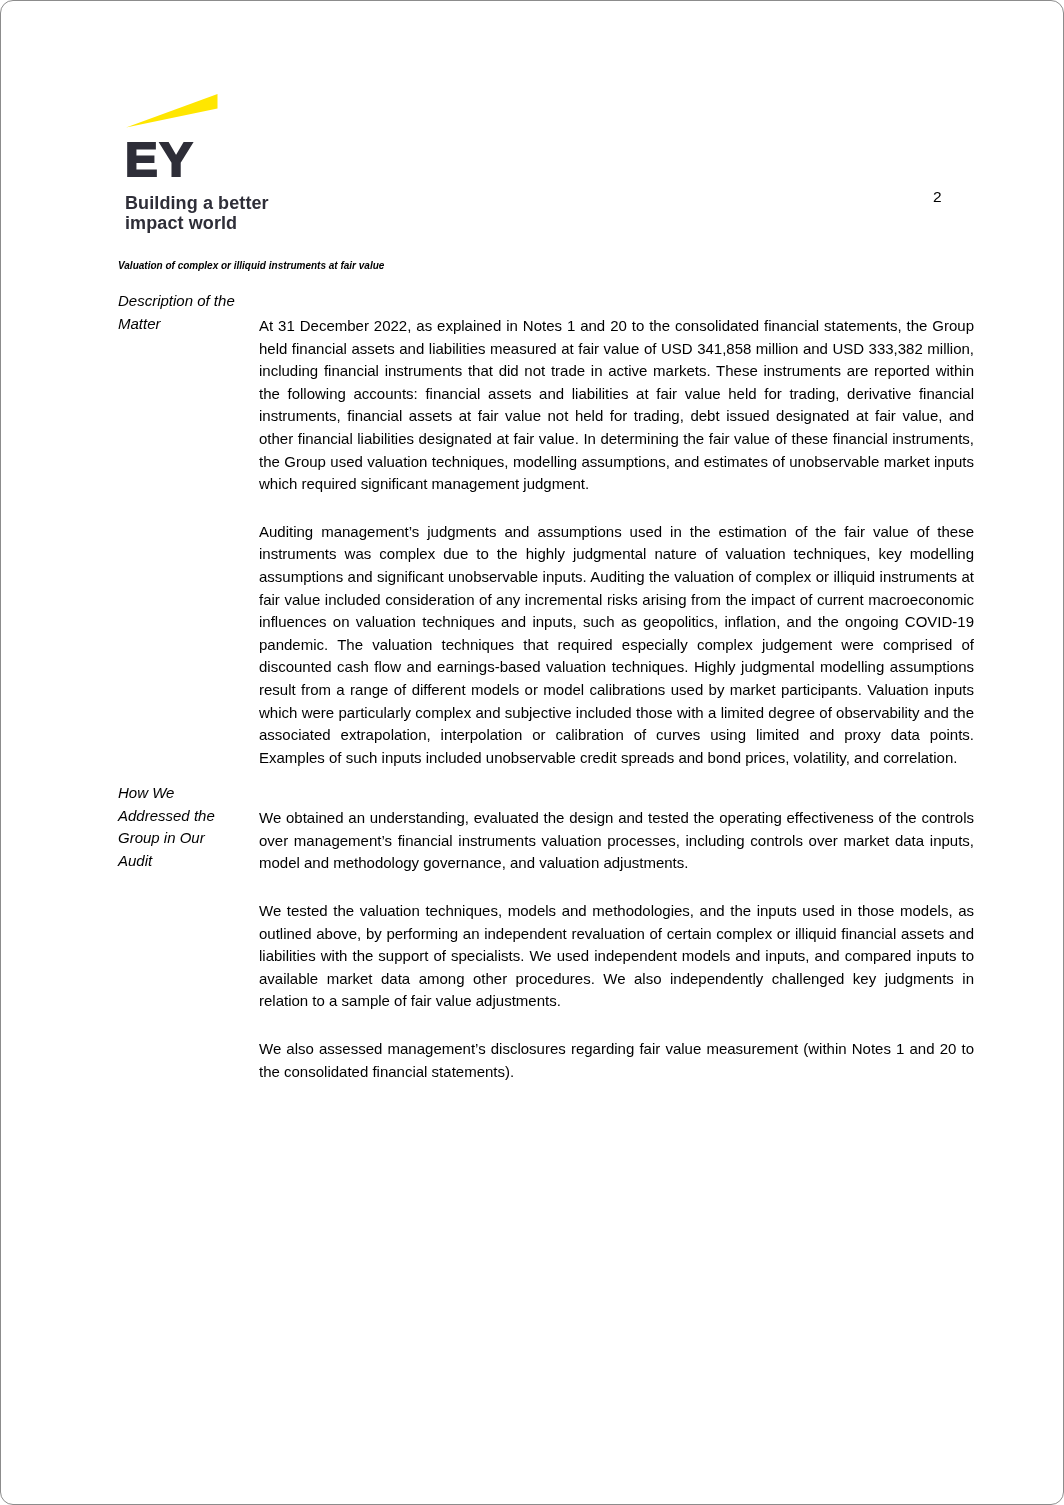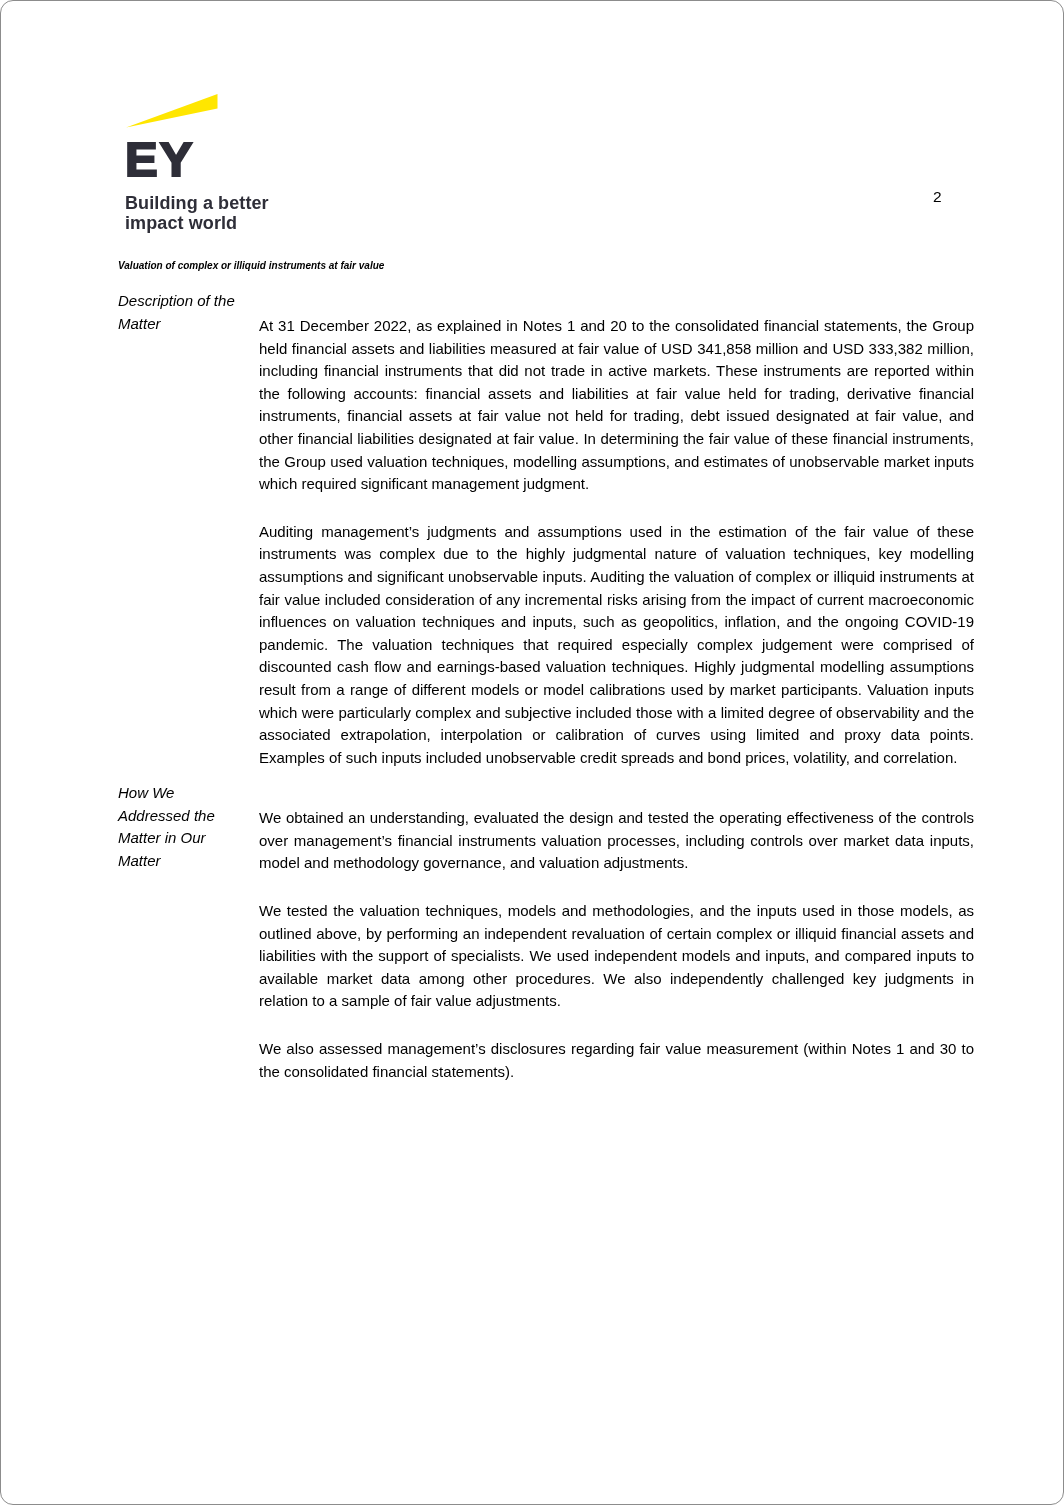--- a/index.html
+++ b/index.html
@@ -125,23 +125,23 @@
         <span class="label">Description of the Matter</span>
       </div>
       <div class="body-col">
         <p>At 31 December 2022, as explained in Notes 1 and 20 to the consolidated financial statements, the Group held financial assets and liabilities measured at fair value of USD 341,858 million and USD 333,382 million, including financial instruments that did not trade in active markets. These instruments are reported within the following accounts: financial assets and liabilities at fair value held for trading, derivative financial instruments, financial assets at fair value not held for trading, debt issued designated at fair value, and other financial liabilities designated at fair value. In determining the fair value of these financial instruments, the Group used valuation techniques, modelling assumptions, and estimates of unobservable market inputs which required significant management judgment.</p>
         <p>Auditing management’s judgments and assumptions used in the estimation of the fair value of these instruments was complex due to the highly judgmental nature of valuation techniques, key modelling assumptions and significant unobservable inputs. Auditing the valuation of complex or illiquid instruments at fair value included consideration of any incremental risks arising from the impact of current macroeconomic influences on valuation techniques and inputs, such as geopolitics, inflation, and the ongoing COVID-19 pandemic. The valuation techniques that required especially complex judgement were comprised of discounted cash flow and earnings-based valuation techniques. Highly judgmental modelling assumptions result from a range of different models or model calibrations used by market participants. Valuation inputs which were particularly complex and subjective included those with a limited degree of observability and the associated extrapolation, interpolation or calibration of curves using limited and proxy data points. Examples of such inputs included unobservable credit spreads and bond prices, volatility, and correlation.</p>
       </div>
     </div>
 
     <div class="section">
       <div class="label-col">
-        <span class="label">How We Addressed the Matter in Our Matter</span>
+        <span class="label">How We Addressed the Group in Our Audit</span>
       </div>
       <div class="body-col">
         <p>We obtained an understanding, evaluated the design and tested the operating effectiveness of the controls over management’s financial instruments valuation processes, including controls over market data inputs, model and methodology governance, and valuation adjustments.</p>
         <p>We tested the valuation techniques, models and methodologies, and the inputs used in those models, as outlined above, by performing an independent revaluation of certain complex or illiquid financial assets and liabilities with the support of specialists. We used independent models and inputs, and compared inputs to available market data among other procedures. We also independently challenged key judgments in relation to a sample of fair value adjustments.</p>
-        <p>We also assessed management’s disclosures regarding fair value measurement (within Notes 1 and 30 to the consolidated financial statements).</p>
+        <p>We also assessed management’s disclosures regarding fair value measurement (within Notes 1 and 20 to the consolidated financial statements).</p>
       </div>
     </div>
 
   </div>
 </div>
 
 </body></html>

